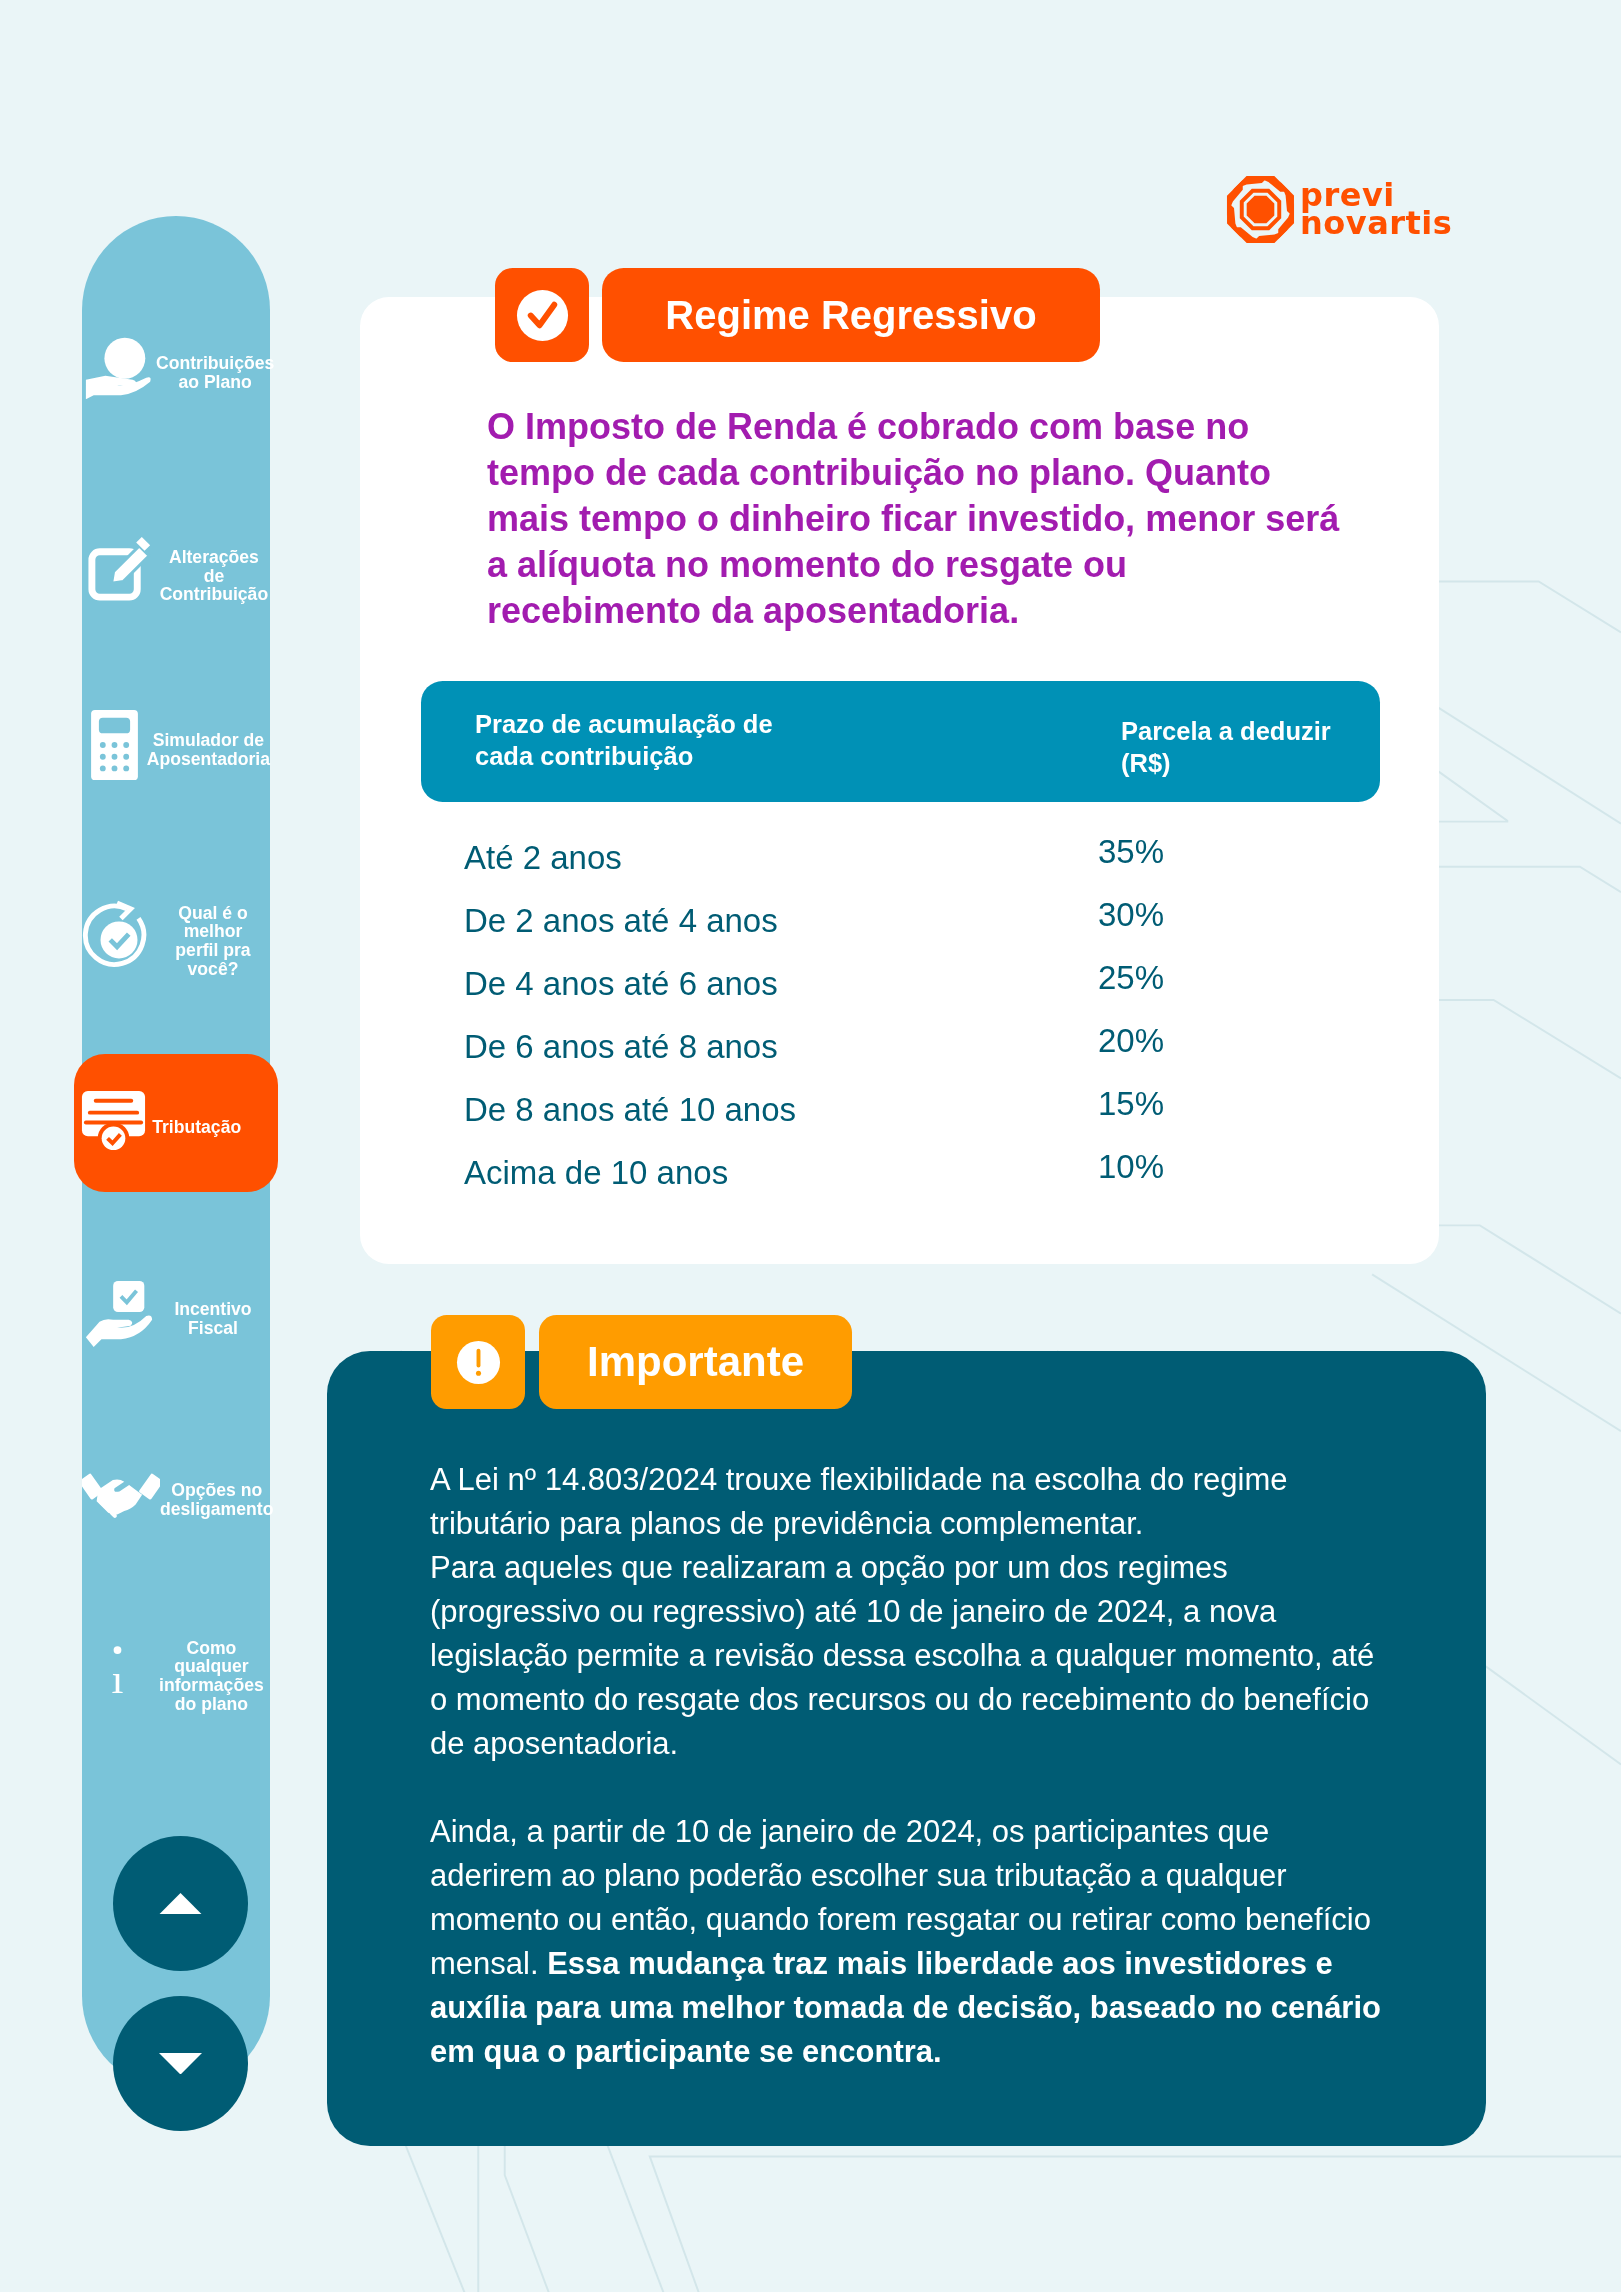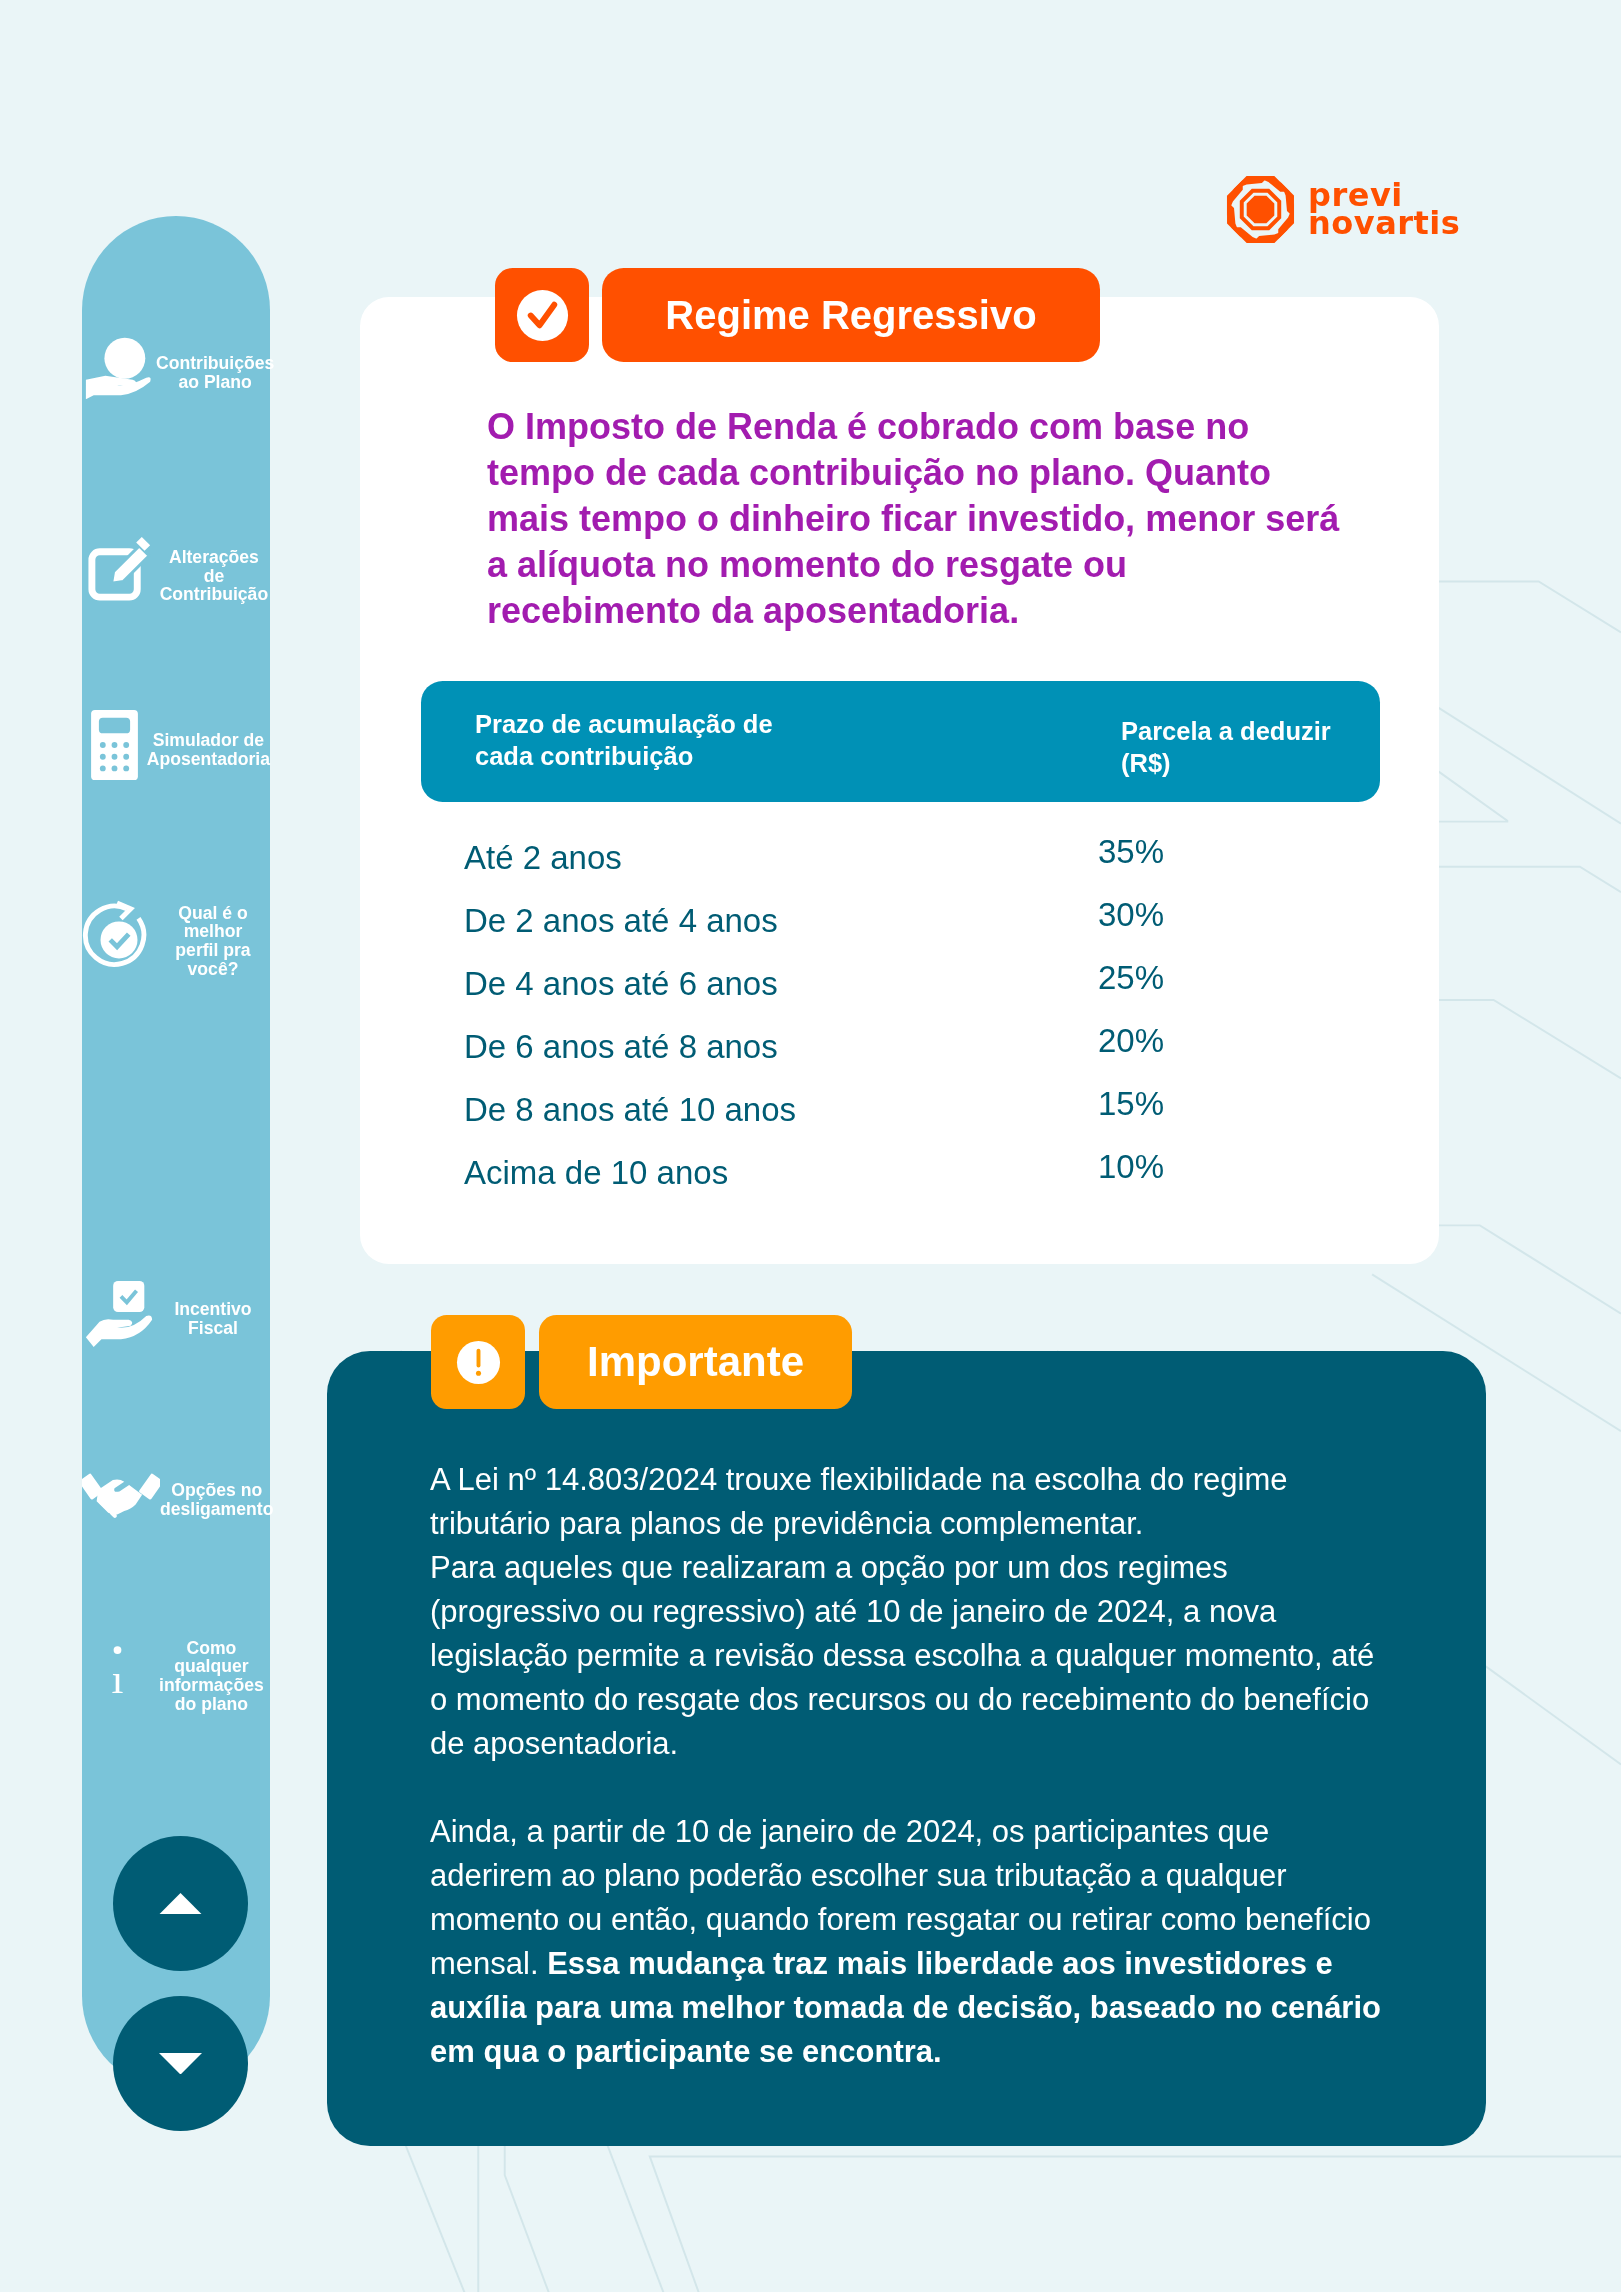--- a/index.html
+++ b/index.html
@@ -5,21 +5,21 @@
   * { box-sizing: border-box; margin: 0; padding: 0; }
   html, body { width: 1621px; height: 2293px; overflow: hidden; }
   body {
     background: #eaf5f7;
     font-family: "Liberation Sans", sans-serif;
     position: relative;
   }
   .bg-lines { position: absolute; left: 0; top: 0; width: 1621px; height: 2293px; z-index: 0; }
 
   
-  .logo { position: absolute; left: 1225px; top: 174px; display: flex; align-items: center; gap: 12px; z-index: 2; }
+  .logo { position: absolute; left: 1225px; top: 174px; display: flex; align-items: center; gap: 4px; z-index: 2; }
   .logo-text { color: #ff5000; font-weight: 700; font-size: 32px; line-height: 27.4px; font-family: "DejaVu Sans", sans-serif; letter-spacing: 0.5px; }
   .logo-text span { display: block; }
   .logo-text span:first-child { padding-left: 0; }
 
   
   .sidebar {
     position: absolute; left: 82px; top: 216px; width: 188px; height: 1874px;
     background: #7ac4d9; border-radius: 94px; z-index: 1;
   }
   .nav-item {
@@ -193,20 +193,34 @@
           <path d="M58,22 A30,30 0 1 1 46,12" fill="none" stroke="#fff" stroke-width="5"></path>
           <path d="M36,6 L50,12 L40,22" fill="none" stroke="#fff" stroke-width="5"></path>
           <circle cx="38" cy="44" r="19" fill="#fff"></circle>
           <path d="M29,44 L36,51 L48,38" fill="none" stroke="#7ac4d9" stroke-width="5"></path>
         </svg>
     </div>
     <div class="label">Qual é o melhor
 perfil pra você?</div>
   </div>
 
+  <div class="nav-item active" style="top:838px;">
+    <div class="icon">
+      <svg width="71" height="71" viewBox="0 0 72 72">
+          <rect x="4" y="4" width="64" height="46" rx="6" fill="#fff"></rect>
+          <rect x="16" y="12" width="40" height="4" rx="2" fill="#ff5000"></rect>
+          <rect x="10" y="24" width="52" height="4" rx="2" fill="#ff5000"></rect>
+          <rect x="6" y="34" width="60" height="4" rx="2" fill="#ff5000"></rect>
+          <circle cx="36" cy="52" r="16" fill="#ff5000"></circle>
+          <circle cx="36" cy="52" r="12" fill="#fff"></circle>
+          <path d="M30,52 L35,57 L43,48" fill="none" stroke="#ff5000" stroke-width="4"></path>
+        </svg>
+    </div>
+    <div class="label">Tributação</div>
+  </div>
 
   <div class="nav-item" style="top:1059px;">
     <div class="icon">
       <svg width="74" height="74" viewBox="0 0 76 76">
           <rect x="32" y="4" width="32" height="32" rx="5" fill="#fff"></rect>
           <path d="M40,20 L46,26 L56,14" fill="none" stroke="#7ac4d9" stroke-width="4"></path>
           <path d="M4,62 L18,46 Q24,42 32,44 L48,44 Q54,46 50,50 L36,52 Q52,54 66,40 Q72,38 72,44 Q60,62 40,64 L20,64 L12,72 Z" fill="#fff"></path>
         </svg>
     </div>
     <div class="label">Incentivo Fiscal</div>

